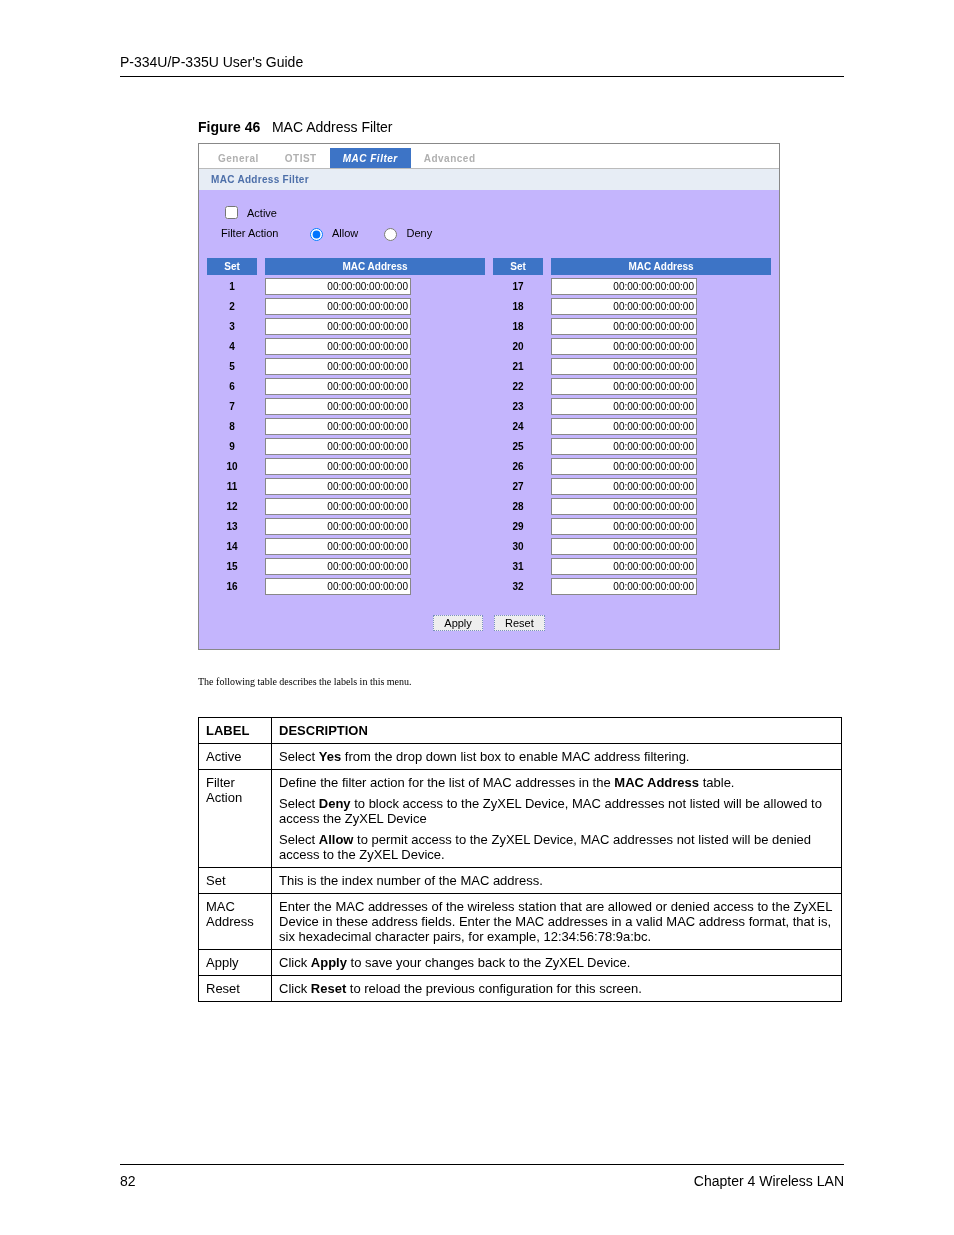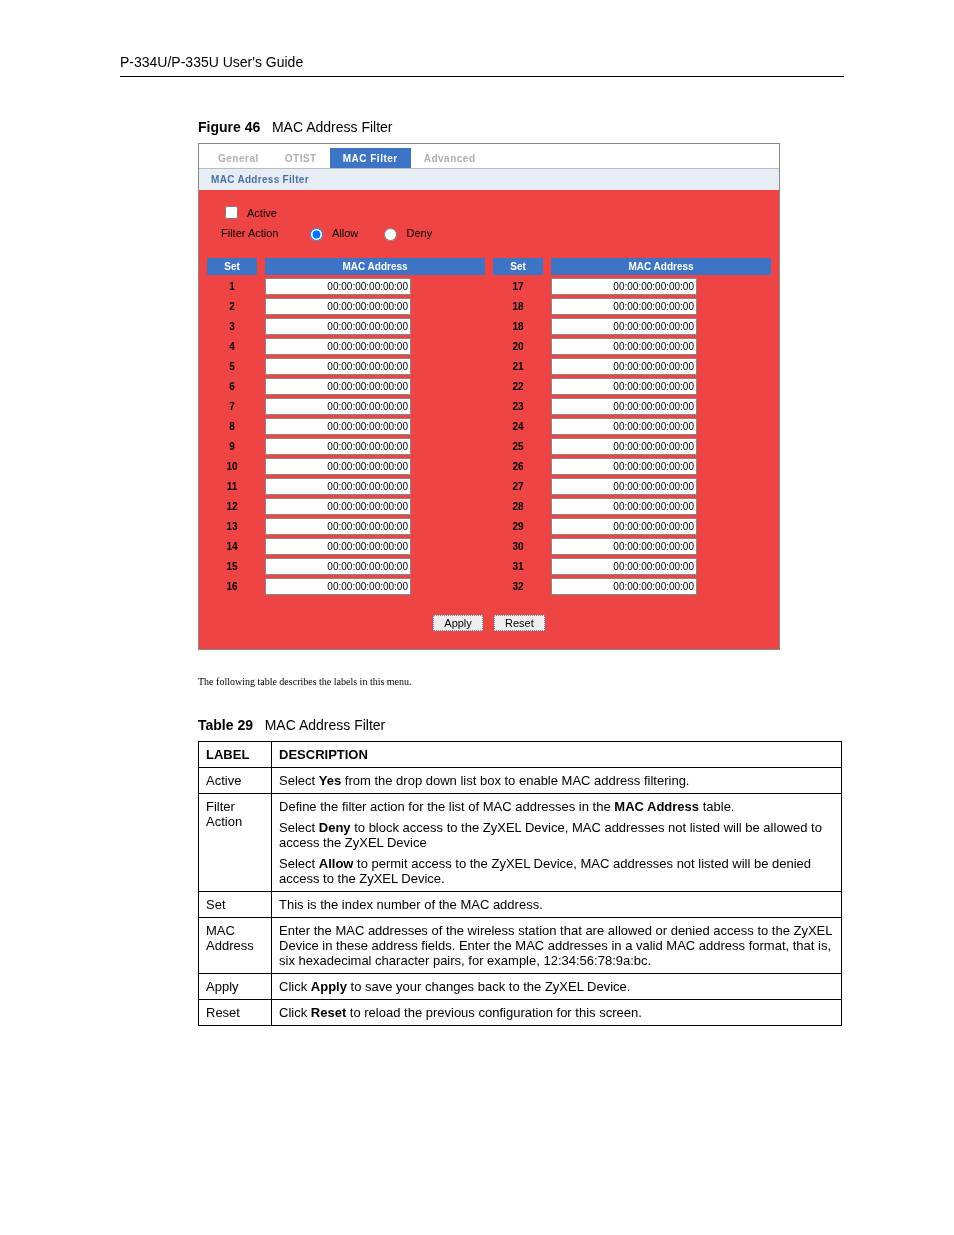--- a/index.html
+++ b/index.html
@@ -23,21 +23,21 @@
   }
   .fig-caption {
     margin: 0 0 8px 78px;
     font-size: 14px;
   }
   .fig-caption .fig-num { font-weight: bold; }
   .panel {
     margin-left: 78px;
     border: 1px solid #888;
     width: 580px;
-    background: #ef4444;
+    background: #c4b5fd;
     font-family: Verdana, Arial, sans-serif;
     font-size: 10px;
   }
   .tabs {
     display: flex;
     background: #fff;
     padding: 4px 6px 0 6px;
     gap: 0;
     border-bottom: 1px solid #bbb;
   }
@@ -45,20 +45,21 @@
     padding: 4px 12px;
     color: #b0b0b0;
     font-weight: bold;
     letter-spacing: .5px;
     border: 1px solid transparent;
     border-bottom: none;
   }
   .tab.active {
     background: #3d74c6;
     color: #fff;
+    font-style: italic;
   }
   .section-title {
     background: #e7edf5;
     color: #4d6fa9;
     font-weight: bold;
     padding: 5px 12px;
     font-size: 10px;
     letter-spacing: .3px;
   }
   .form-area {
@@ -244,23 +245,20 @@
 
     <div class="btn-row">
       <button class="btn">Apply</button>
       &nbsp;&nbsp;
       <button class="btn">Reset</button>
     </div>
   </div>
 
   <p class="para">The following table describes the labels in this menu.</p>
 
-  <p class="tbl-caption">
-    <span class="tbl-num">Table 29</span>&nbsp;&nbsp;&nbsp;<span>MAC Address Filter</span>
-  </p>
 
   <table class="desc-table">
     <tbody>
         <tr>
       <th>LABEL</th>
       <th>DESCRIPTION</th>
     </tr>
     <tr>
       <td>Active</td>
       <td>
@@ -295,14 +293,18 @@
     </tr>
     <tr>
       <td>Reset</td>
       <td>
         <p><span>Click </span><b>Reset</b><span> to reload the previous configuration for this screen.</span></p>
       </td>
     </tr>
   </tbody>
     </table>
 
+  <div class="footer">
+    <span>82</span>
+    <span>Chapter 4 Wireless LAN</span>
+  </div>
 
 </div>
 
 </body></html>

